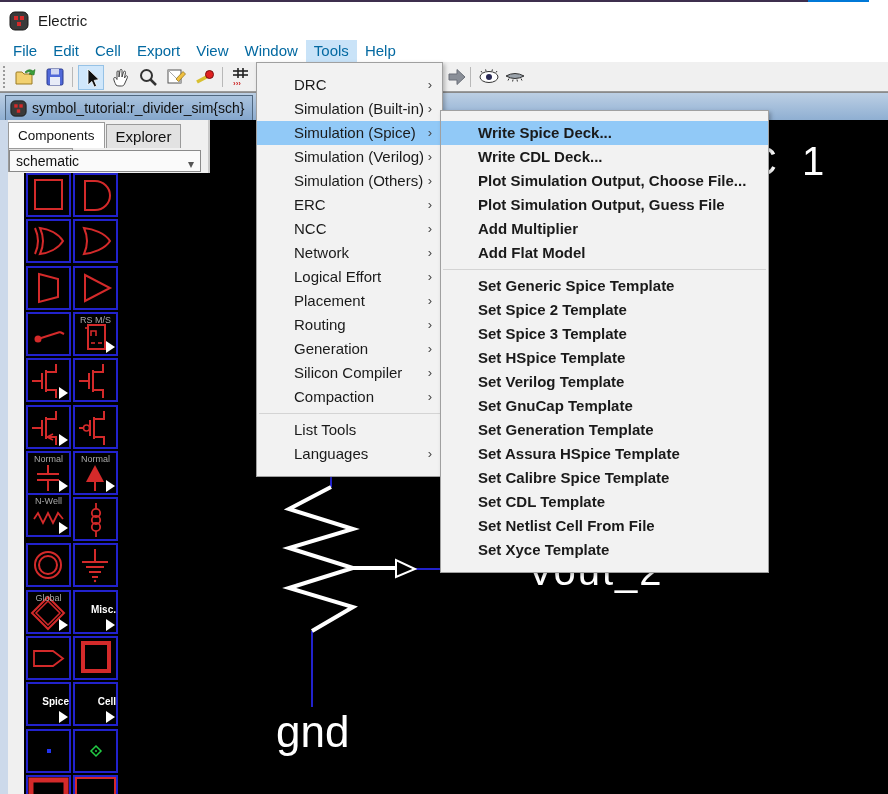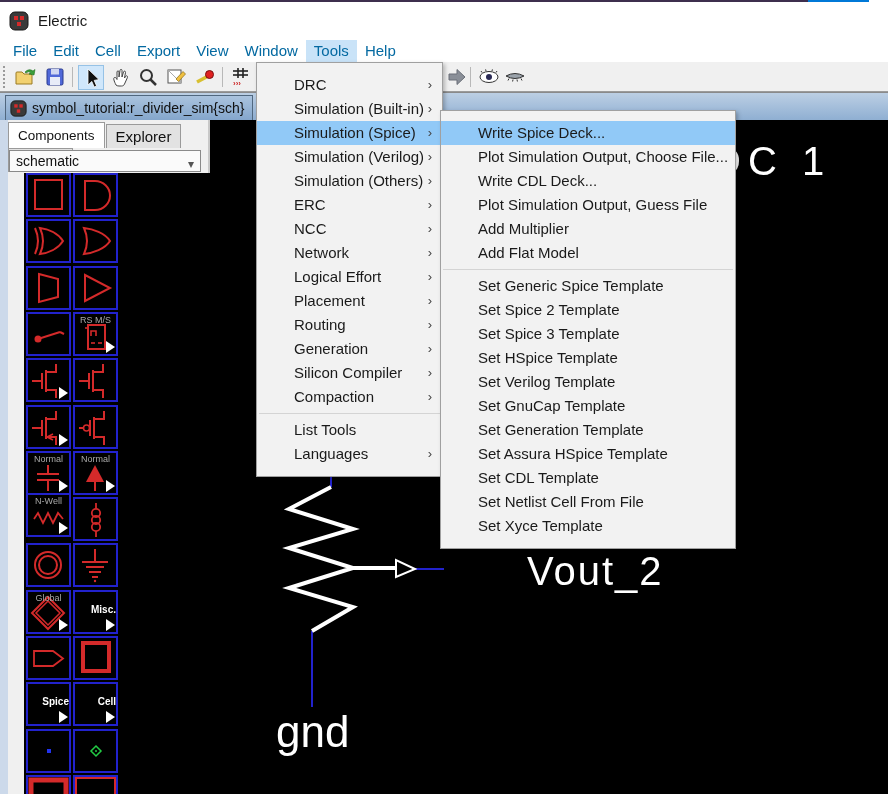--- a/index.html
+++ b/index.html
@@ -60,21 +60,21 @@
   .pcell { position:absolute; width:45px; height:44px; background:#000; border:2px solid #2222cc; }
   .pcell .plabel { position:absolute; left:0; right:0; top:1px; text-align:center; font-size:9px; color:#a8a8a8; }
   .pcell .pbig { position:absolute; left:0; right:0; top:12px; text-align:right; font-size:10px; font-weight:bold; color:#fff; }
   .pcell .corner-arrow { position:absolute; right:1px; bottom:1px; width:0; height:0;
          border-left:9px solid #fff; border-top:6px solid transparent; border-bottom:6px solid transparent; }
 
   
   .menu { position:absolute; background:#f2f2f2; border:1px solid #a0a0a0; z-index:20;
           padding:10px 0; box-shadow:2px 2px 4px rgba(0,0,0,0.25); }
   .tools-menu { left:256px; top:62px; width:187px; }
-  .spice-menu { left:440px; top:110px; width:296px; }
+  .spice-menu { left:440px; top:110px; width:329px;font-weight:bold; }
   .menu .item { position:relative; height:24px; line-height:24px; padding-left:37px; font-size:15px; color:#1a1a1a; white-space:nowrap; }
   .menu .item.hl { background:#91c9f7; }
   .menu .item .sub { position:absolute; right:10px; top:0; font-size:13px; color:#444; }
   .menu .sep { height:9px; position:relative; }
   .menu .sep div { position:absolute; left:2px; right:2px; top:4px; height:1px; background:#d4d4d4; }
 </style>
 </head>
 <body>
 
 <div class="screen">
@@ -353,34 +353,35 @@
       <div class="item">Silicon Compiler<span class="sub">›</span></div>
       <div class="item">Compaction<span class="sub">›</span></div>
       <div class="sep">
         <div></div>
       </div>
       <div class="item">List Tools</div>
       <div class="item">Languages<span class="sub">›</span></div>
     </div>
   <div class="menu spice-menu" id="spice-menu">
       <div class="item hl">Write Spice Deck...</div>
+      <div class="item">Write CDL Deck...</div>
       <div class="item">Plot Simulation Output, Choose File...</div>
-      <div class="item">Write CDL Deck...</div>
       <div class="item">Plot Simulation Output, Guess File</div>
       <div class="item">Add Multiplier</div>
       <div class="item">Add Flat Model</div>
       <div class="sep">
         <div></div>
       </div>
       <div class="item">Set Generic Spice Template</div>
       <div class="item">Set Spice 2 Template</div>
       <div class="item">Set Spice 3 Template</div>
       <div class="item">Set HSpice Template</div>
       <div class="item">Set Verilog Template</div>
       <div class="item">Set GnuCap Template</div>
       <div class="item">Set Generation Template</div>
       <div class="item">Set Assura HSpice Template</div>
+      <div class="item">Set Calibre Spice Template</div>
       <div class="item">Set CDL Template</div>
       <div class="item">Set Netlist Cell From File</div>
       <div class="item">Set Xyce Template</div>
     </div>
 
 </div>
 
 </body></html>

